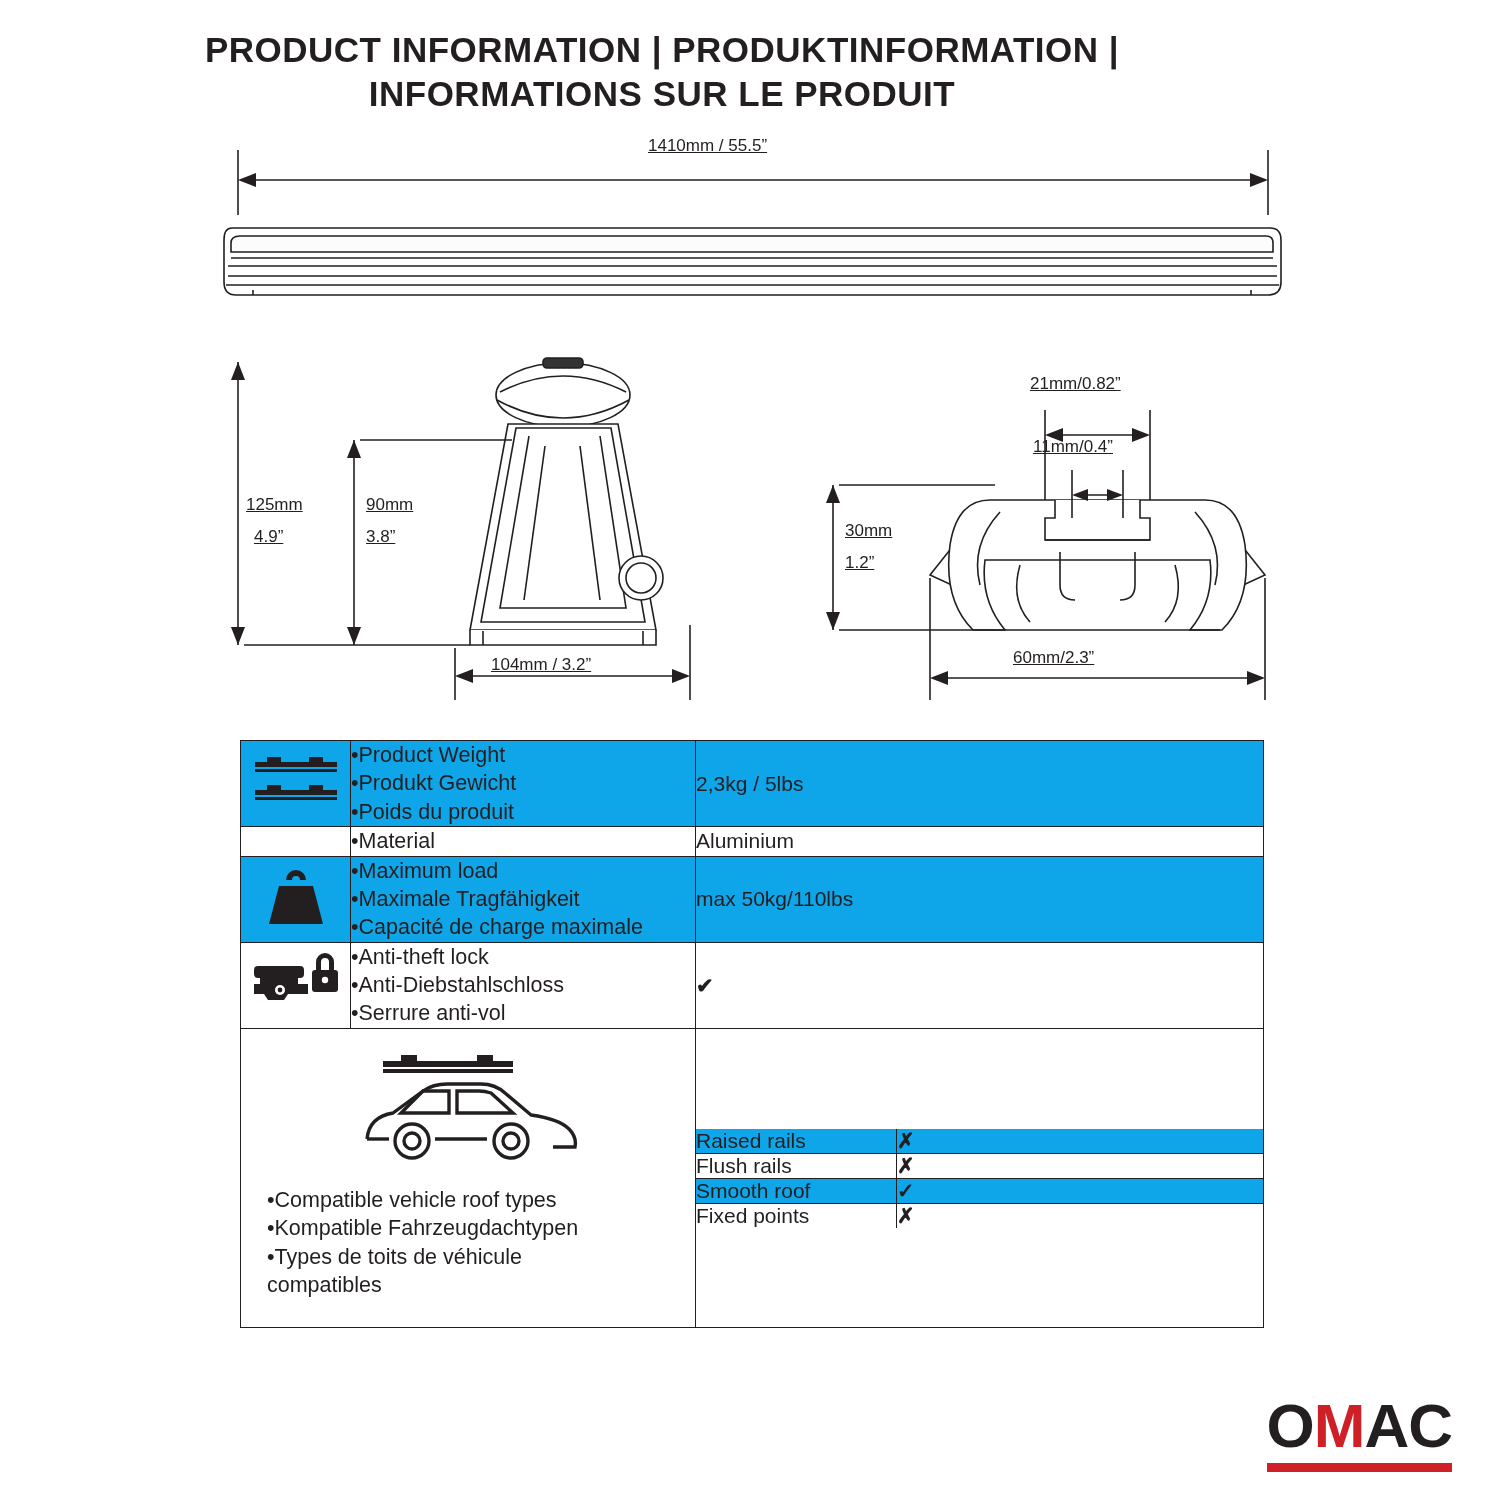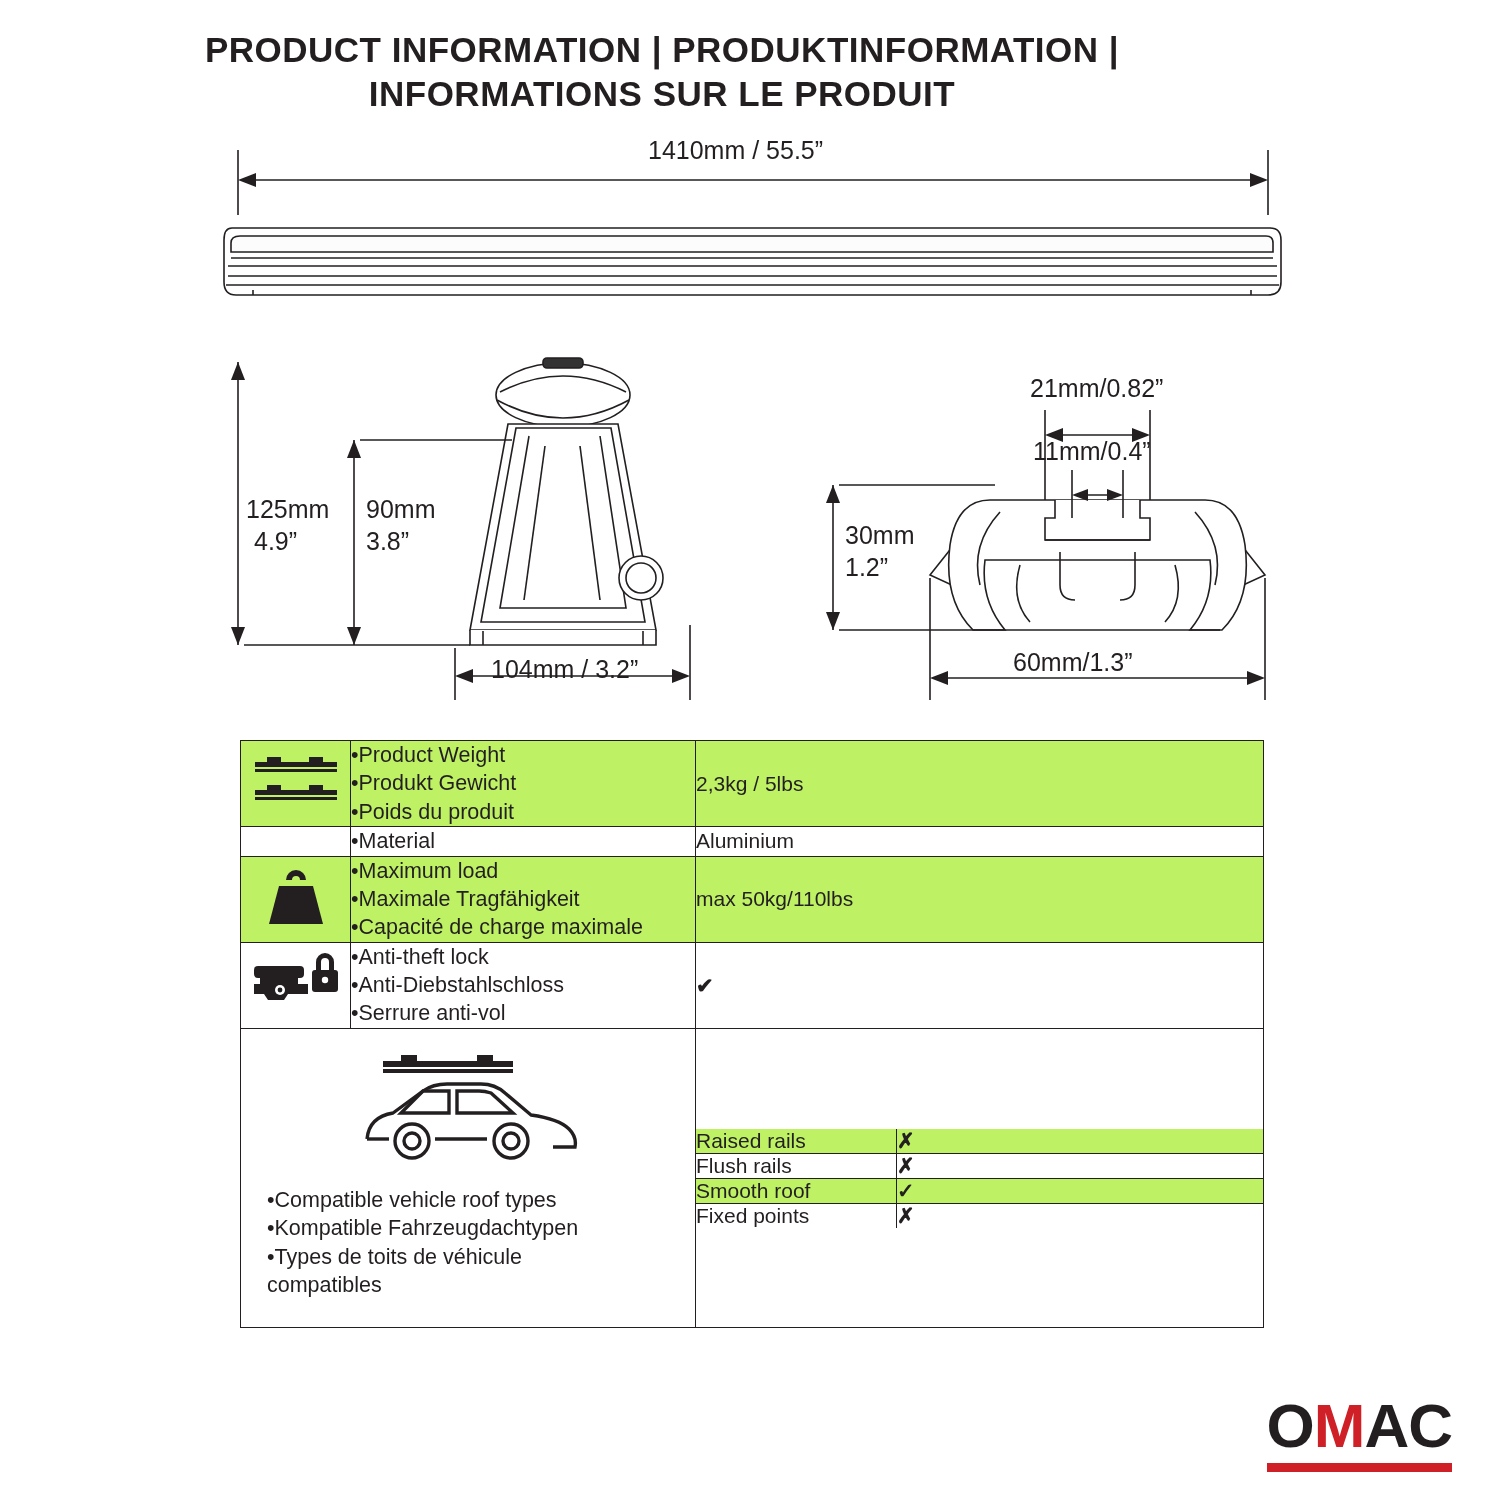--- a/index.html
+++ b/index.html
@@ -36,21 +36,22 @@
   }
 
   
   .dim-label {
     position: absolute;
     font-size: 23px;
     color: #231f20;
     white-space: nowrap;
   }
   .dim-label.big {
-    font-size: 25px;
+    font-size: 17px;
+    text-decoration: underline;
   }
 
   
   .drawing {
     position: absolute;
     left: 0;
     top: 0;
   }
 
   
@@ -66,21 +67,21 @@
     border: 1.5px solid #231f20;
     padding: 0;
     vertical-align: middle;
     font-size: 21px;
     color: #231f20;
   }
   .cell-pad {
     padding: 10px 14px;
   }
   .row-shade {
-    background: #bef264;
+    background: #0ea5e9;
   }
   .bullets {
     line-height: 1.32;
     font-size: 21.5px;
   }
   .bullets div {
     white-space: nowrap;
   }
   .bullets div.wrap {
     white-space: normal;
@@ -282,21 +283,21 @@
   <div class="dim-label big" style="left:366px; top:527px;">3.8”</div>
 
   <div class="dim-label big" style="left:491px; top:655px;">104mm / 3.2”</div>
 
   <div class="dim-label big" style="left:1030px; top:374px;">21mm/0.82”</div>
   <div class="dim-label big" style="left:1033px; top:437px;">11mm/0.4”</div>
 
   <div class="dim-label big" style="left:845px; top:521px;">30mm</div>
   <div class="dim-label big" style="left:845px; top:553px;">1.2”</div>
 
-  <div class="dim-label big" style="left:1013px; top:648px;">60mm/1.3”</div>
+  <div class="dim-label big" style="left:1013px; top:648px;">60mm/2.3”</div>
 
   <table class="spec-table">
     <colgroup>
       <col style="width:110px">
       <col style="width:345px">
       <col style="width:568px">
     </colgroup>
     <tbody>
 
       <tr class="row-shade">

